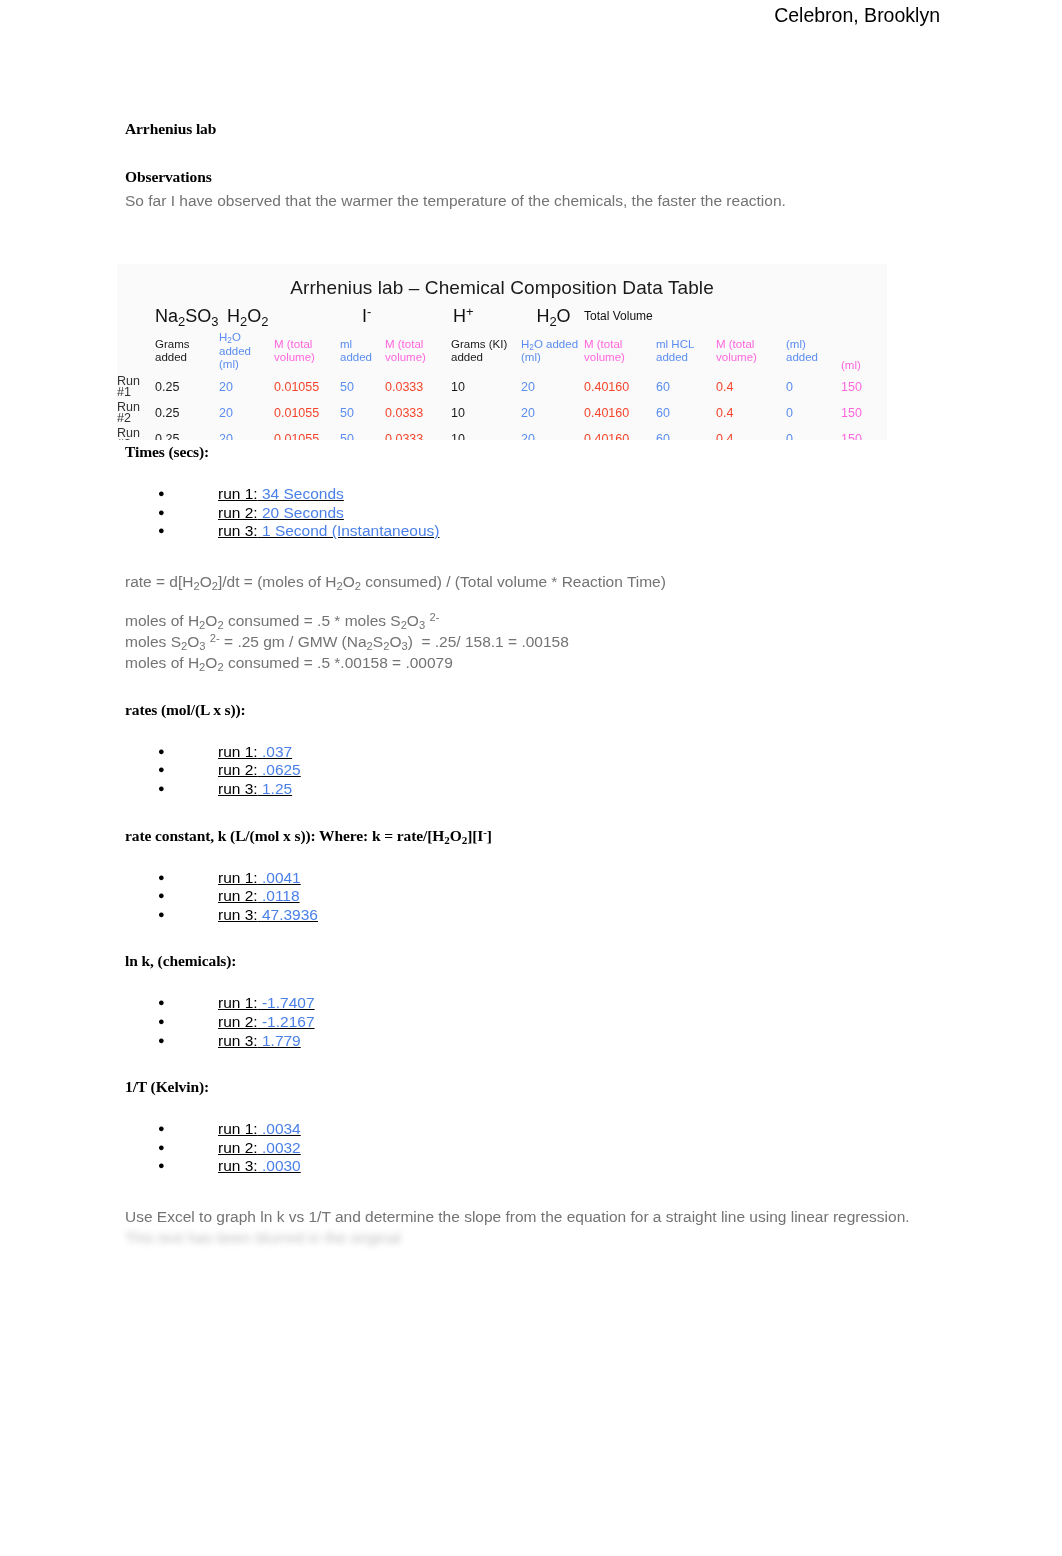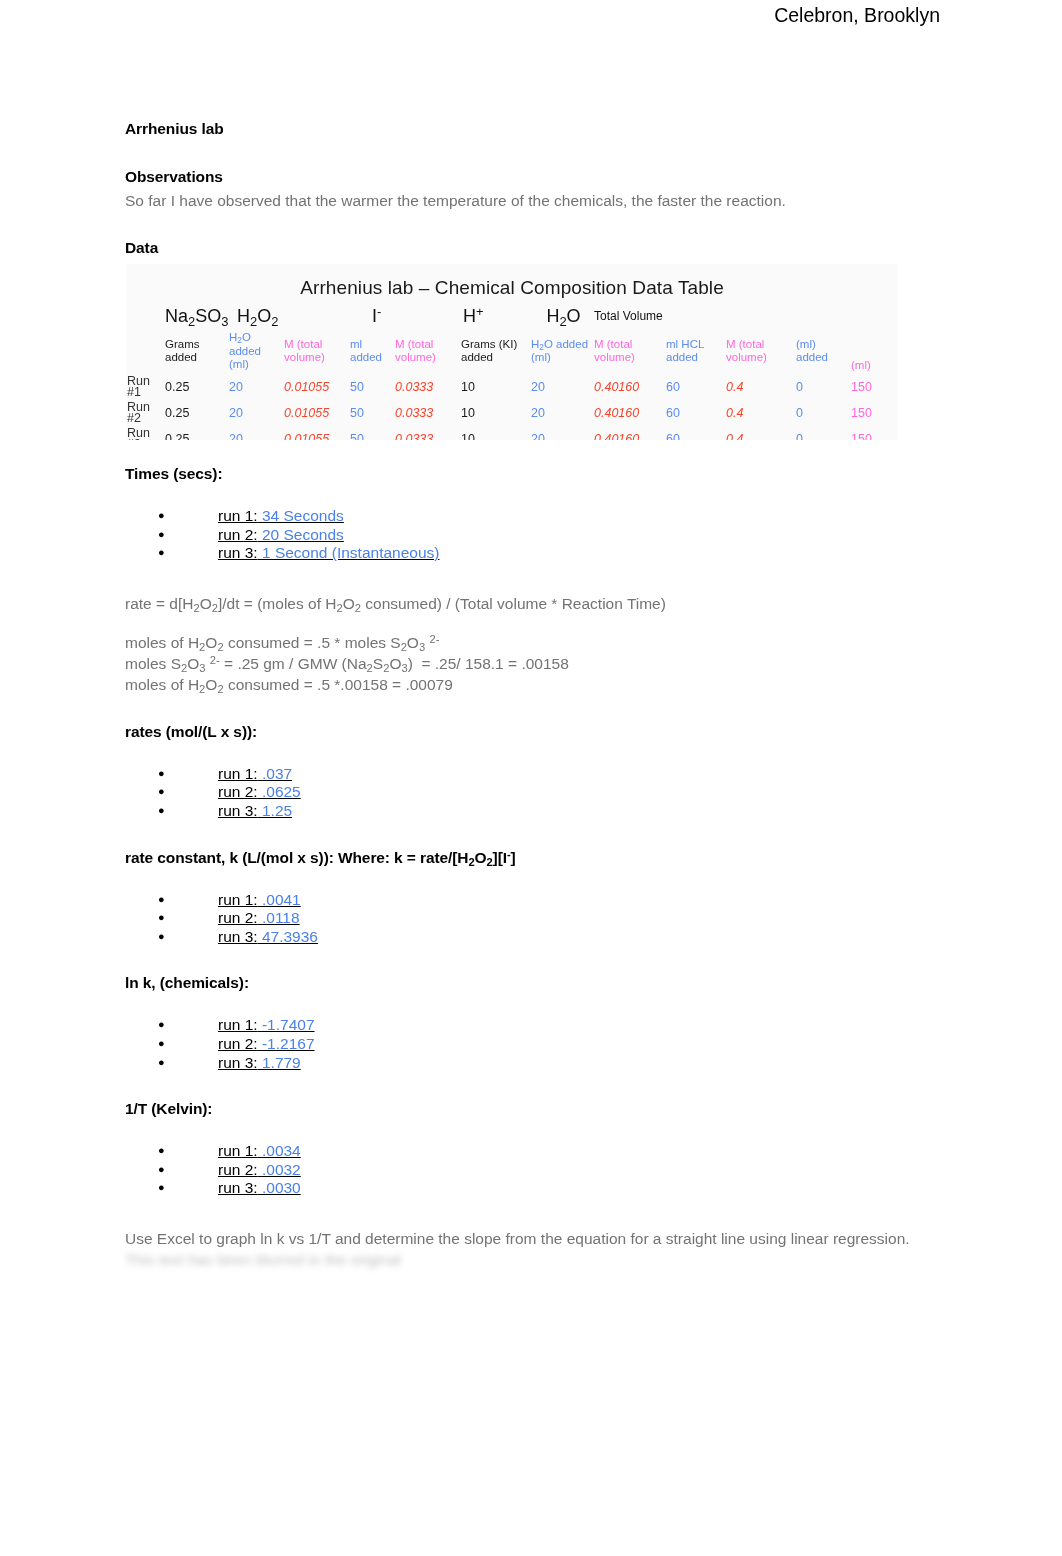--- a/index.html
+++ b/index.html
@@ -38,20 +38,21 @@
     left: 125px;
     width: 812px;
   }
 
   h3.sec {
     font-size: 15.5px;
     font-weight: bold;
     margin: 0 0 0 0;
     line-height: 22px;
     letter-spacing: -0.1px;
+    font-family: Liberation Serif, serif;
   }
 
   .gap-18 { height: 18px; }
   .gap-22 { height: 22px; }
   .gap-26 { height: 26px; }
   .gap-30 { height: 30px; }
 
   p.body {
     font-size: 15.5px;
     line-height: 21px;
@@ -84,21 +85,21 @@
     left: 33px;
     top: -1px;
     font-size: 11px;
     color: #000;
   }
 
   
   .table-fig {
     position: absolute;
     top: 264px;
-    left: 127px;
+    left: 117px;
     width: 770px;
     height: 176px;
     background: #fafafa;
     overflow: hidden;
   }
   .tbl-title {
     text-align: center;
     font-size: 19px;
     color: #1a1a1a;
     padding-top: 13px;
@@ -130,21 +131,21 @@
   .col-k     { width: 55px; }
   .col-l     { width: 46px; }
 
   tr.formula-row td { font-size: 18px; color: #111; height: 26px; padding-bottom: 2px; }
   tr.sub-head td    { font-size: 11.5px; line-height: 13.5px; height: 30px; padding-bottom: 2px; }
   tr.data-row td    { font-size: 12.5px; height: 26px; }
 
   td.k-black { color: #1a1a1a; }
   td.k-blue  { color: #5b8def; }
   td.k-pink  { color: #ff66dd; }
-  td.k-red   { color: #f4452c; font-style: italic; }
+  td.k-red   { color: #f4452c; }
   td.runlbl  { font-size: 9.5px; color: #333; line-height: 11px; }
 
   
   .redacted {
     position: relative;
     height: 21px;
     width: 420px;
   }
   .redacted span {
     display: block;
@@ -167,21 +168,20 @@
 
   <h3 class="sec">Arrhenius lab</h3>
 
   <div class="gap-26"></div>
 
   <h3 class="sec">Observations</h3>
   <p class="body blue" style="margin-top:2px;">So far I have observed that the warmer the temperature of the chemicals, the faster the reaction.</p>
 
   <div class="gap-26"></div>
 
-  <h3 class="sec">Data</h3>
 
   <div style="height:204px;"></div>
 
   <h3 class="sec">Times (secs):</h3>
   <div class="gap-22"></div>
   <ul class="runs">
     <li>
       <span>run 1:</span>
       <span class="blue">34 Seconds</span>
     </li>

